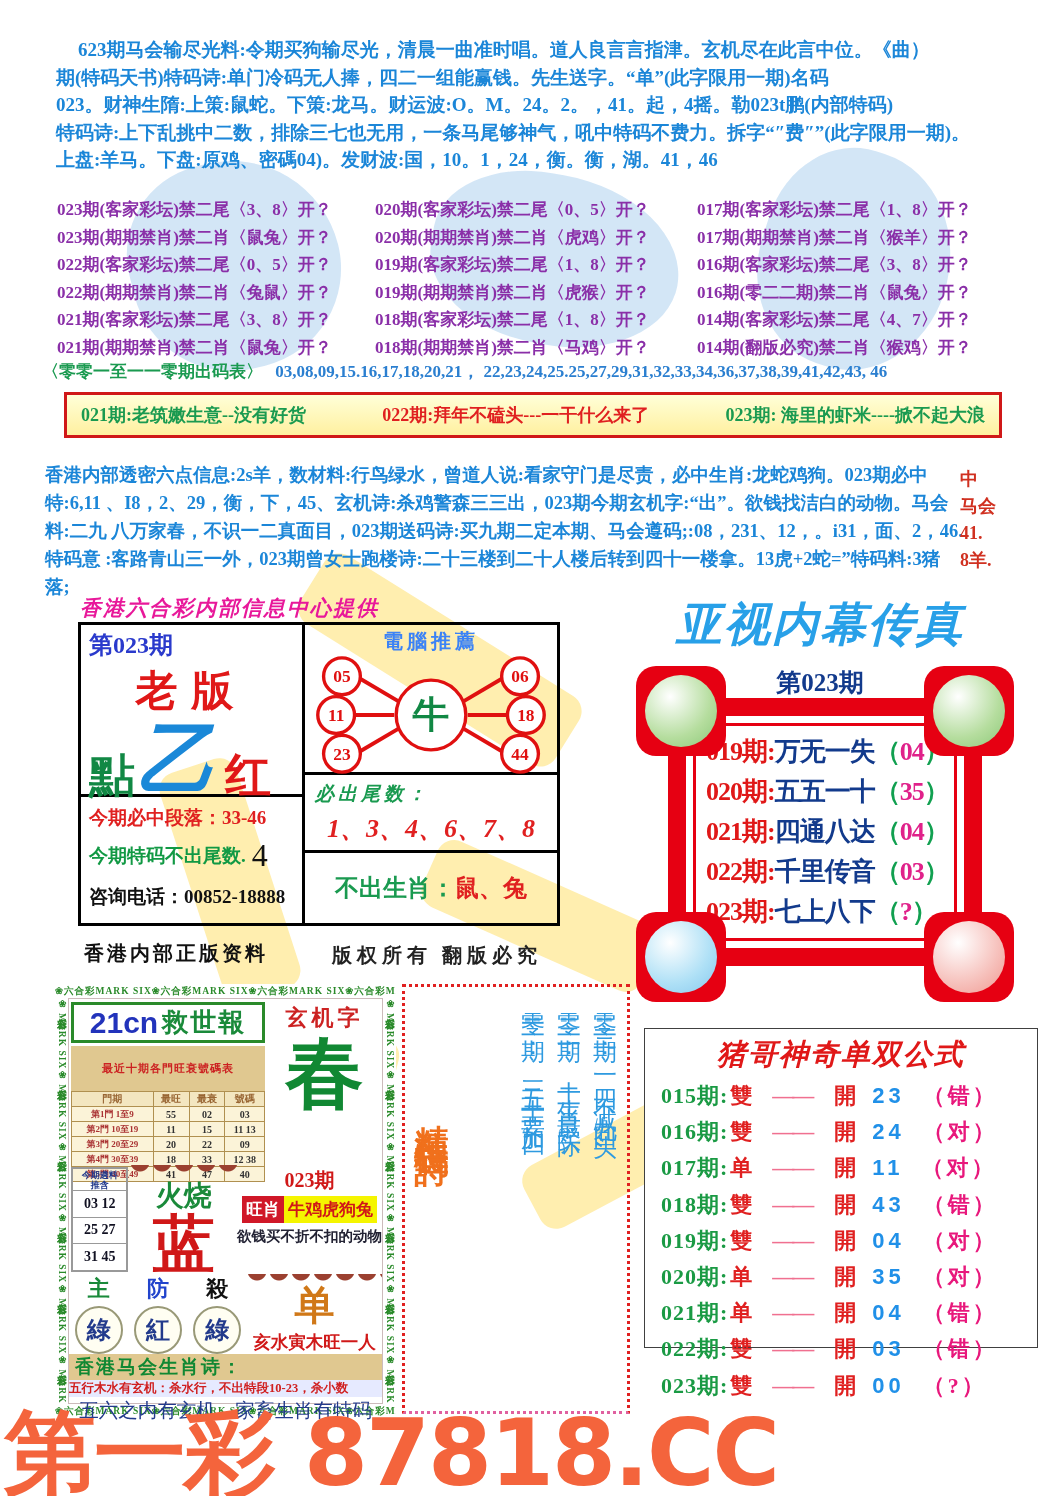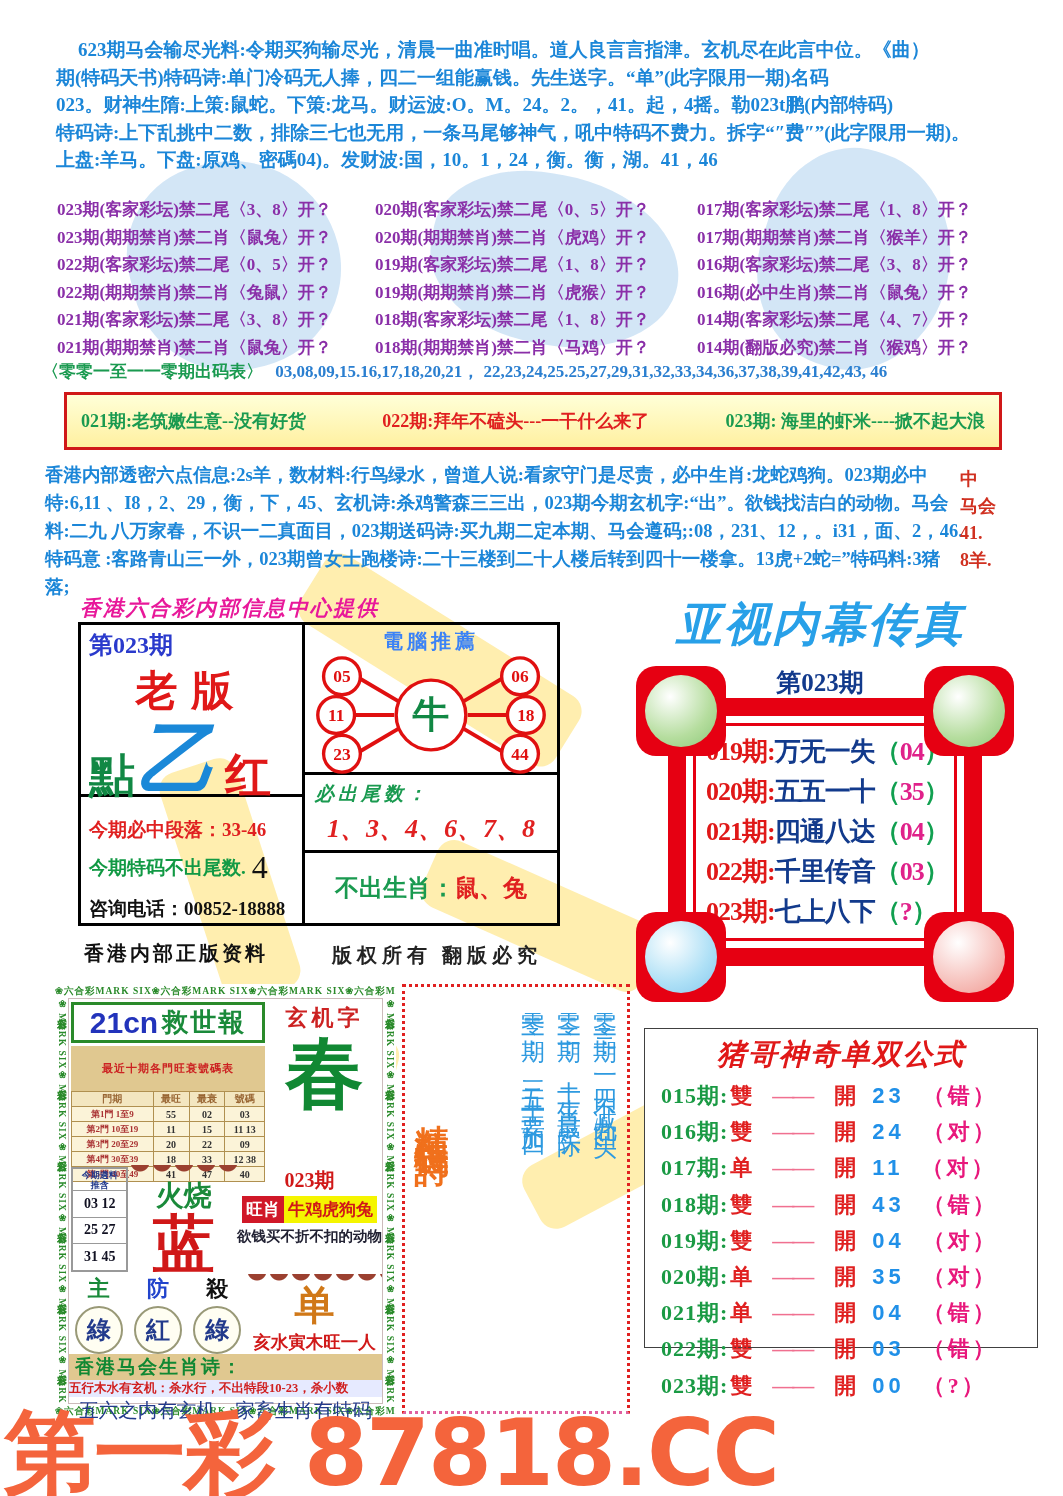--- a/index.html
+++ b/index.html
@@ -24,21 +24,21 @@
   .bans .col{display:flex;flex-direction:column;}
   .bans .col1{width:318px;} .bans .col2{width:322px;} .bans .col3{width:335px;}
   .bans .row{height:27.5px;line-height:27.5px;white-space:nowrap;}
 
   
   .chuma{left:42px;top:360px;width:1000px;white-space:nowrap;font-weight:700;font-size:17px;}
   .chuma .lbl{color:#1a9a50;}
   .chuma .nums{color:#2b7fd0;margin-left:8px;}
 
   
-  .riddles{left:64px;top:392px;width:938px;height:58px;border:3px solid #d01818;
+  .riddles{left:64px;top:392px;width:938px;height:46px;border:3px solid #d01818;
            background:linear-gradient(#ffffd8,#fff0a0);display:flex;align-items:center;
            justify-content:space-between;padding:0 14px;box-sizing:border-box;
            font-size:18px;font-weight:700;white-space:nowrap;}
   .riddles .g{color:#1a9a50;} .riddles .r{color:#e02020;}
 
   
   .p-info{left:45px;top:461px;width:918px;font-size:18.5px;line-height:28px;
           color:#1b86d8;font-weight:700;}
   .margin-red{left:960px;top:466px;width:90px;color:#d03020;font-weight:700;
               font-size:18px;line-height:27px;}
@@ -51,21 +51,21 @@
   .mb-left{width:222px;border-right:3px solid #000;display:flex;flex-direction:column;}
   .mb-left-top{height:172px;border-bottom:3px solid #000;padding:4px 8px;box-sizing:border-box;}
   .mb-period{color:#2a3acc;font-size:24px;font-weight:700;}
   .mb-laoban{color:#e01818;font-size:42px;font-weight:900;letter-spacing:14px;
              text-align:center;margin-top:2px;}
   .mb-logo{display:flex;align-items:flex-end;line-height:1;margin-top:2px;}
   .mb-dian{color:#118844;font-size:46px;font-weight:900;}
   .mb-yi{color:#1a88d8;font-size:78px;font-weight:900;font-style:italic;margin:0 2px;}
   .mb-hong{color:#e01818;font-size:46px;font-weight:700;margin-left:8px;}
   .mb-left-bot{padding:8px 8px;font-weight:700;}
-  .mb-duan{color:#e02020;font-size:19px;white-space:nowrap;margin-top:12px;}
+  .mb-duan{color:#e02020;font-size:19px;white-space:nowrap;}
   .mb-wei{color:#119944;font-size:19px;margin-top:6px;white-space:nowrap;}
   .mb-wei .big4{color:#111;font-size:32px;font-family:"Liberation Serif",serif;
                 font-weight:400;vertical-align:-4px;margin-left:6px;}
   .mb-phone{color:#111;font-size:19px;margin-top:10px;white-space:nowrap;}
   .mb-right{flex:1;display:flex;flex-direction:column;}
   .mb-comp{height:150px;border-bottom:3px solid #000;box-sizing:border-box;}
   .mb-comp-title{color:#3b82f6;font-size:20px;font-weight:700;text-align:center;
                  letter-spacing:4px;margin-top:3px;}
   .mb-tails{height:78px;border-bottom:3px solid #000;box-sizing:border-box;padding:6px 10px;font-style:italic;}
   .mb-tails .lbl{color:#1a9a50;font-size:19px;font-weight:700;letter-spacing:4px;}
@@ -232,21 +232,21 @@
       <span class="row">020期(期期禁肖)禁二肖〈虎鸡〉开？</span>
       <span class="row">019期(客家彩坛)禁二尾〈1、8〉开？</span>
       <span class="row">019期(期期禁肖)禁二肖〈虎猴〉开？</span>
       <span class="row">018期(客家彩坛)禁二尾〈1、8〉开？</span>
       <span class="row">018期(期期禁肖)禁二肖〈马鸡〉开？</span>
     </div>
     <div class="col col3">
       <span class="row">017期(客家彩坛)禁二尾〈1、8〉开？</span>
       <span class="row">017期(期期禁肖)禁二肖〈猴羊〉开？</span>
       <span class="row">016期(客家彩坛)禁二尾〈3、8〉开？</span>
-      <span class="row">016期(必中生肖)禁二肖〈鼠兔〉开？</span>
+      <span class="row">016期(零二二期)禁二肖〈鼠兔〉开？</span>
       <span class="row">014期(客家彩坛)禁二尾〈4、7〉开？</span>
       <span class="row">014期(翻版必究)禁二肖〈猴鸡〉开？</span>
     </div>
   </div>
 
   <div class="abs chuma z1">
     <span class="lbl">〈零零一至一一零期出码表〉</span>
     <span class="nums">03,08,09,15.16,17,18,20,21， 22,23,24,25.25,27,29,31,32,33,34,36,37,38,39,41,42,43, 46</span>
   </div>
 

